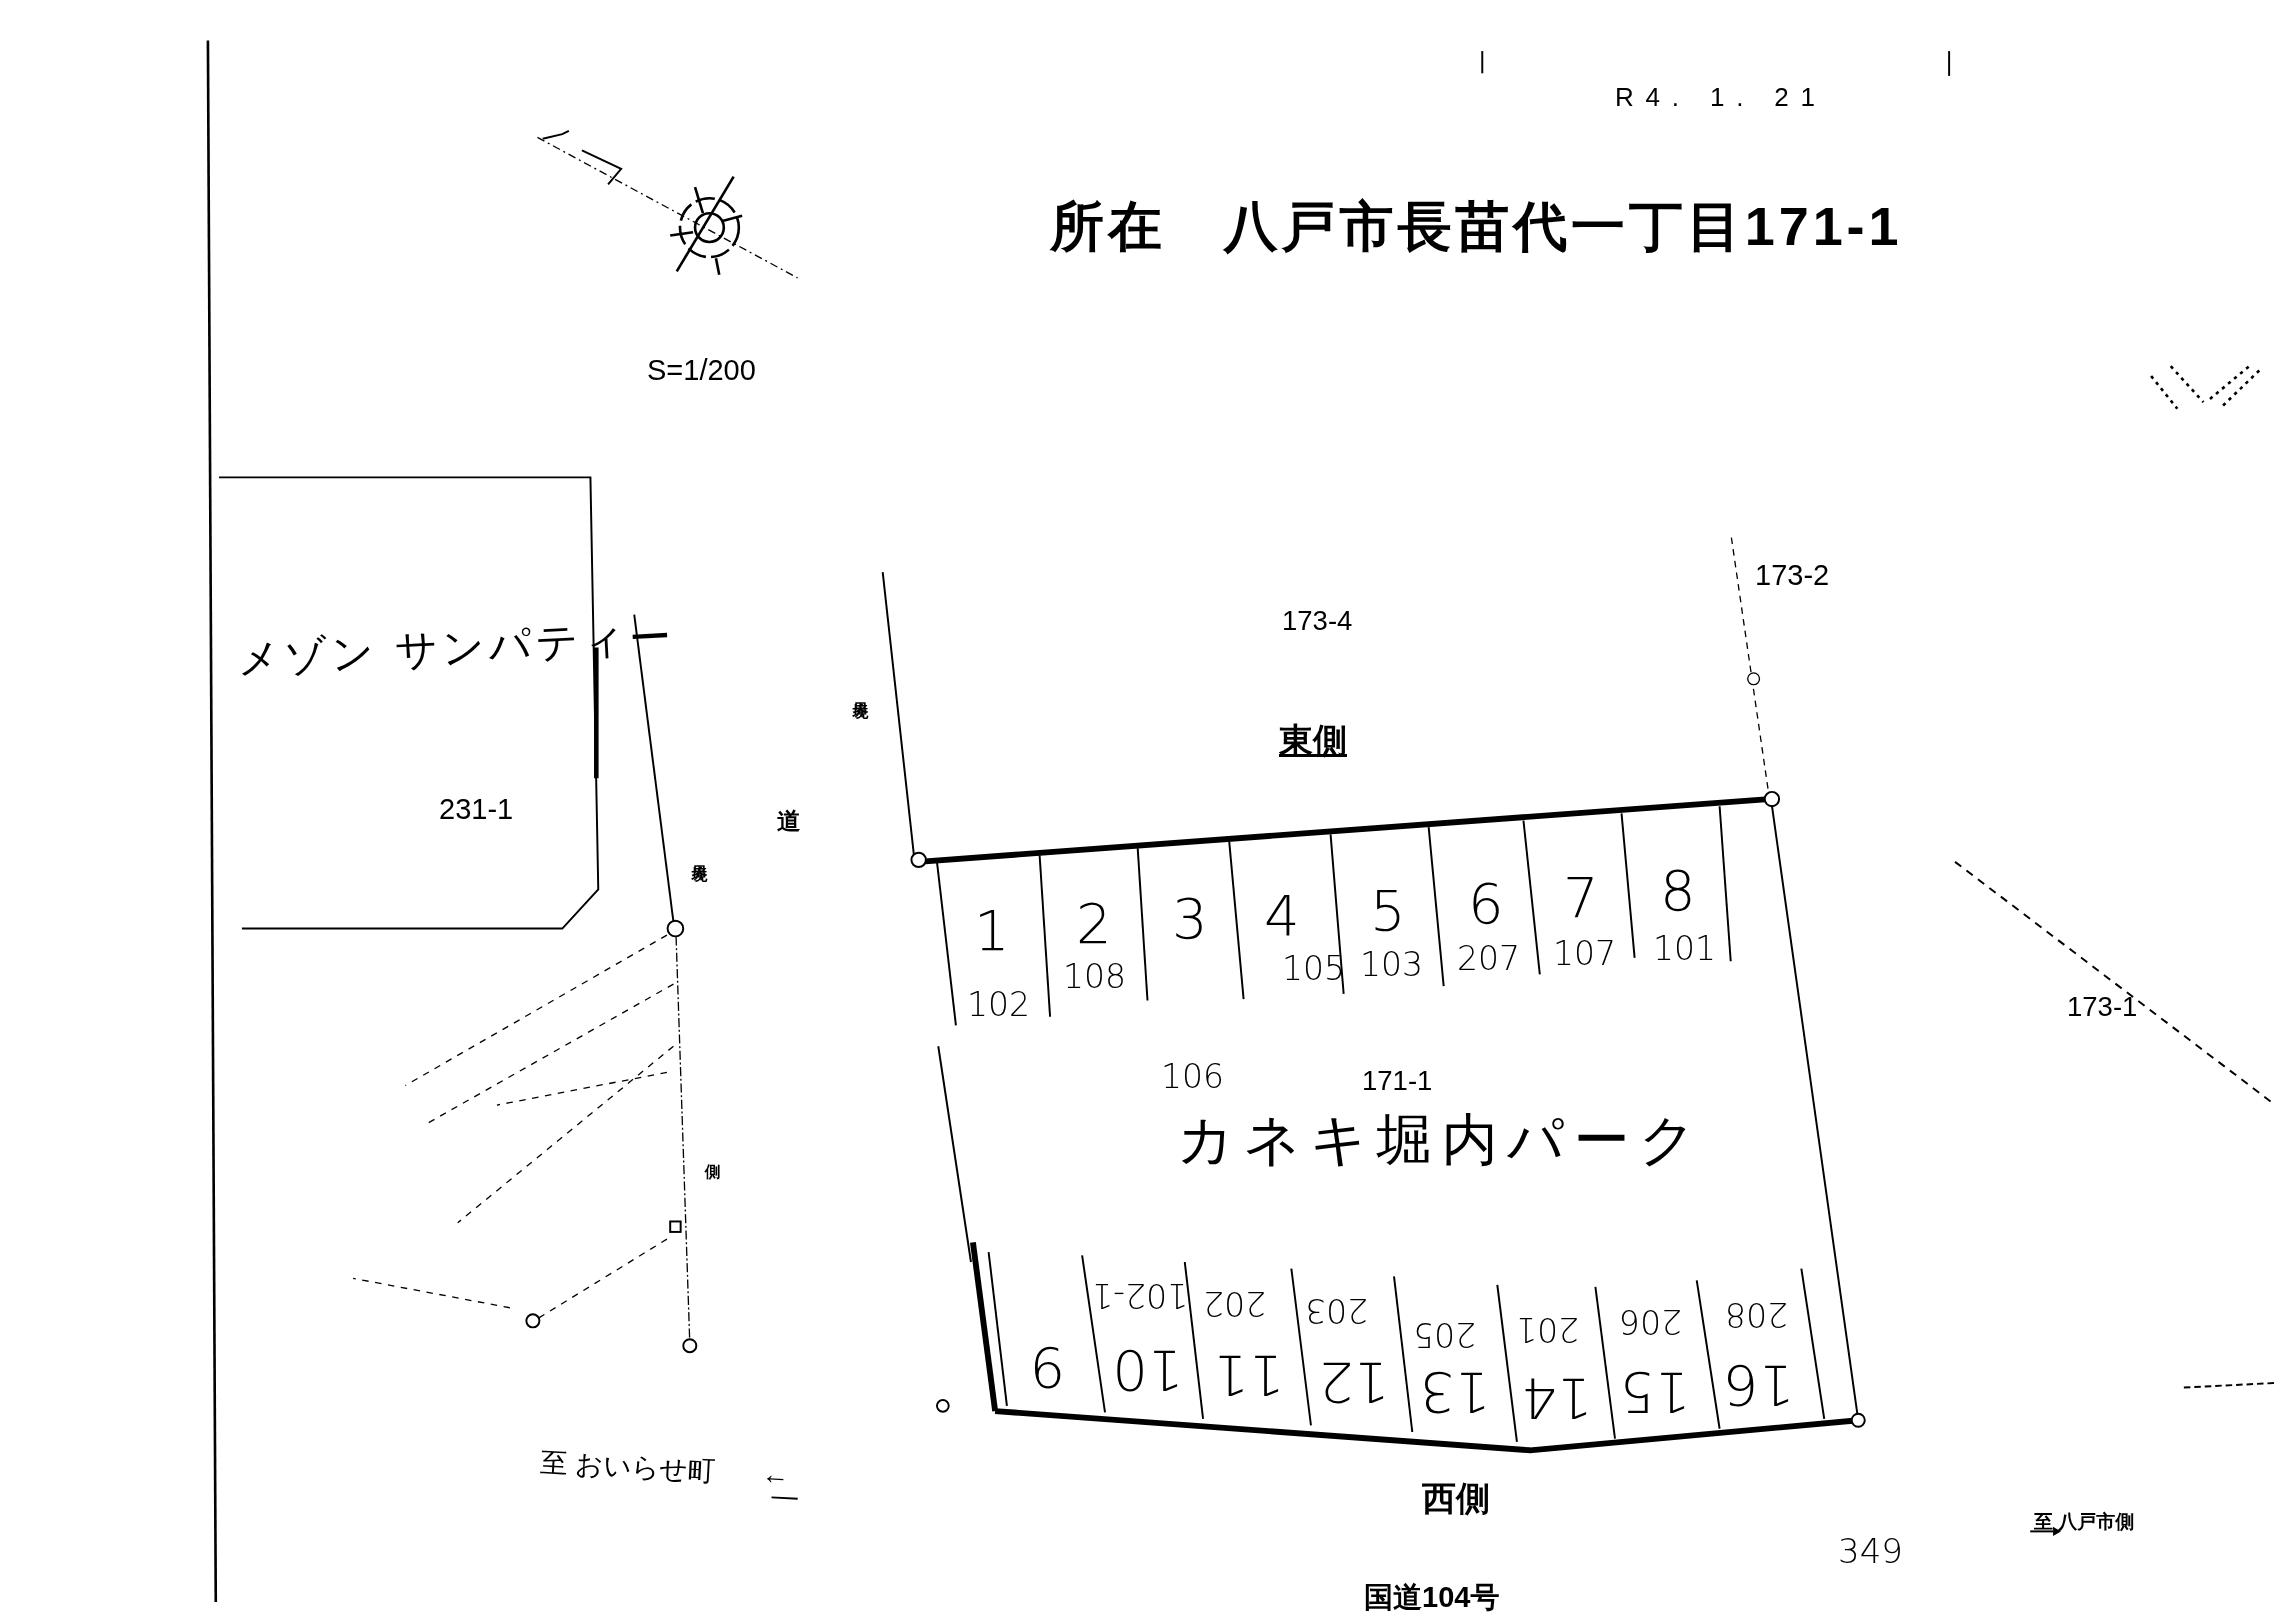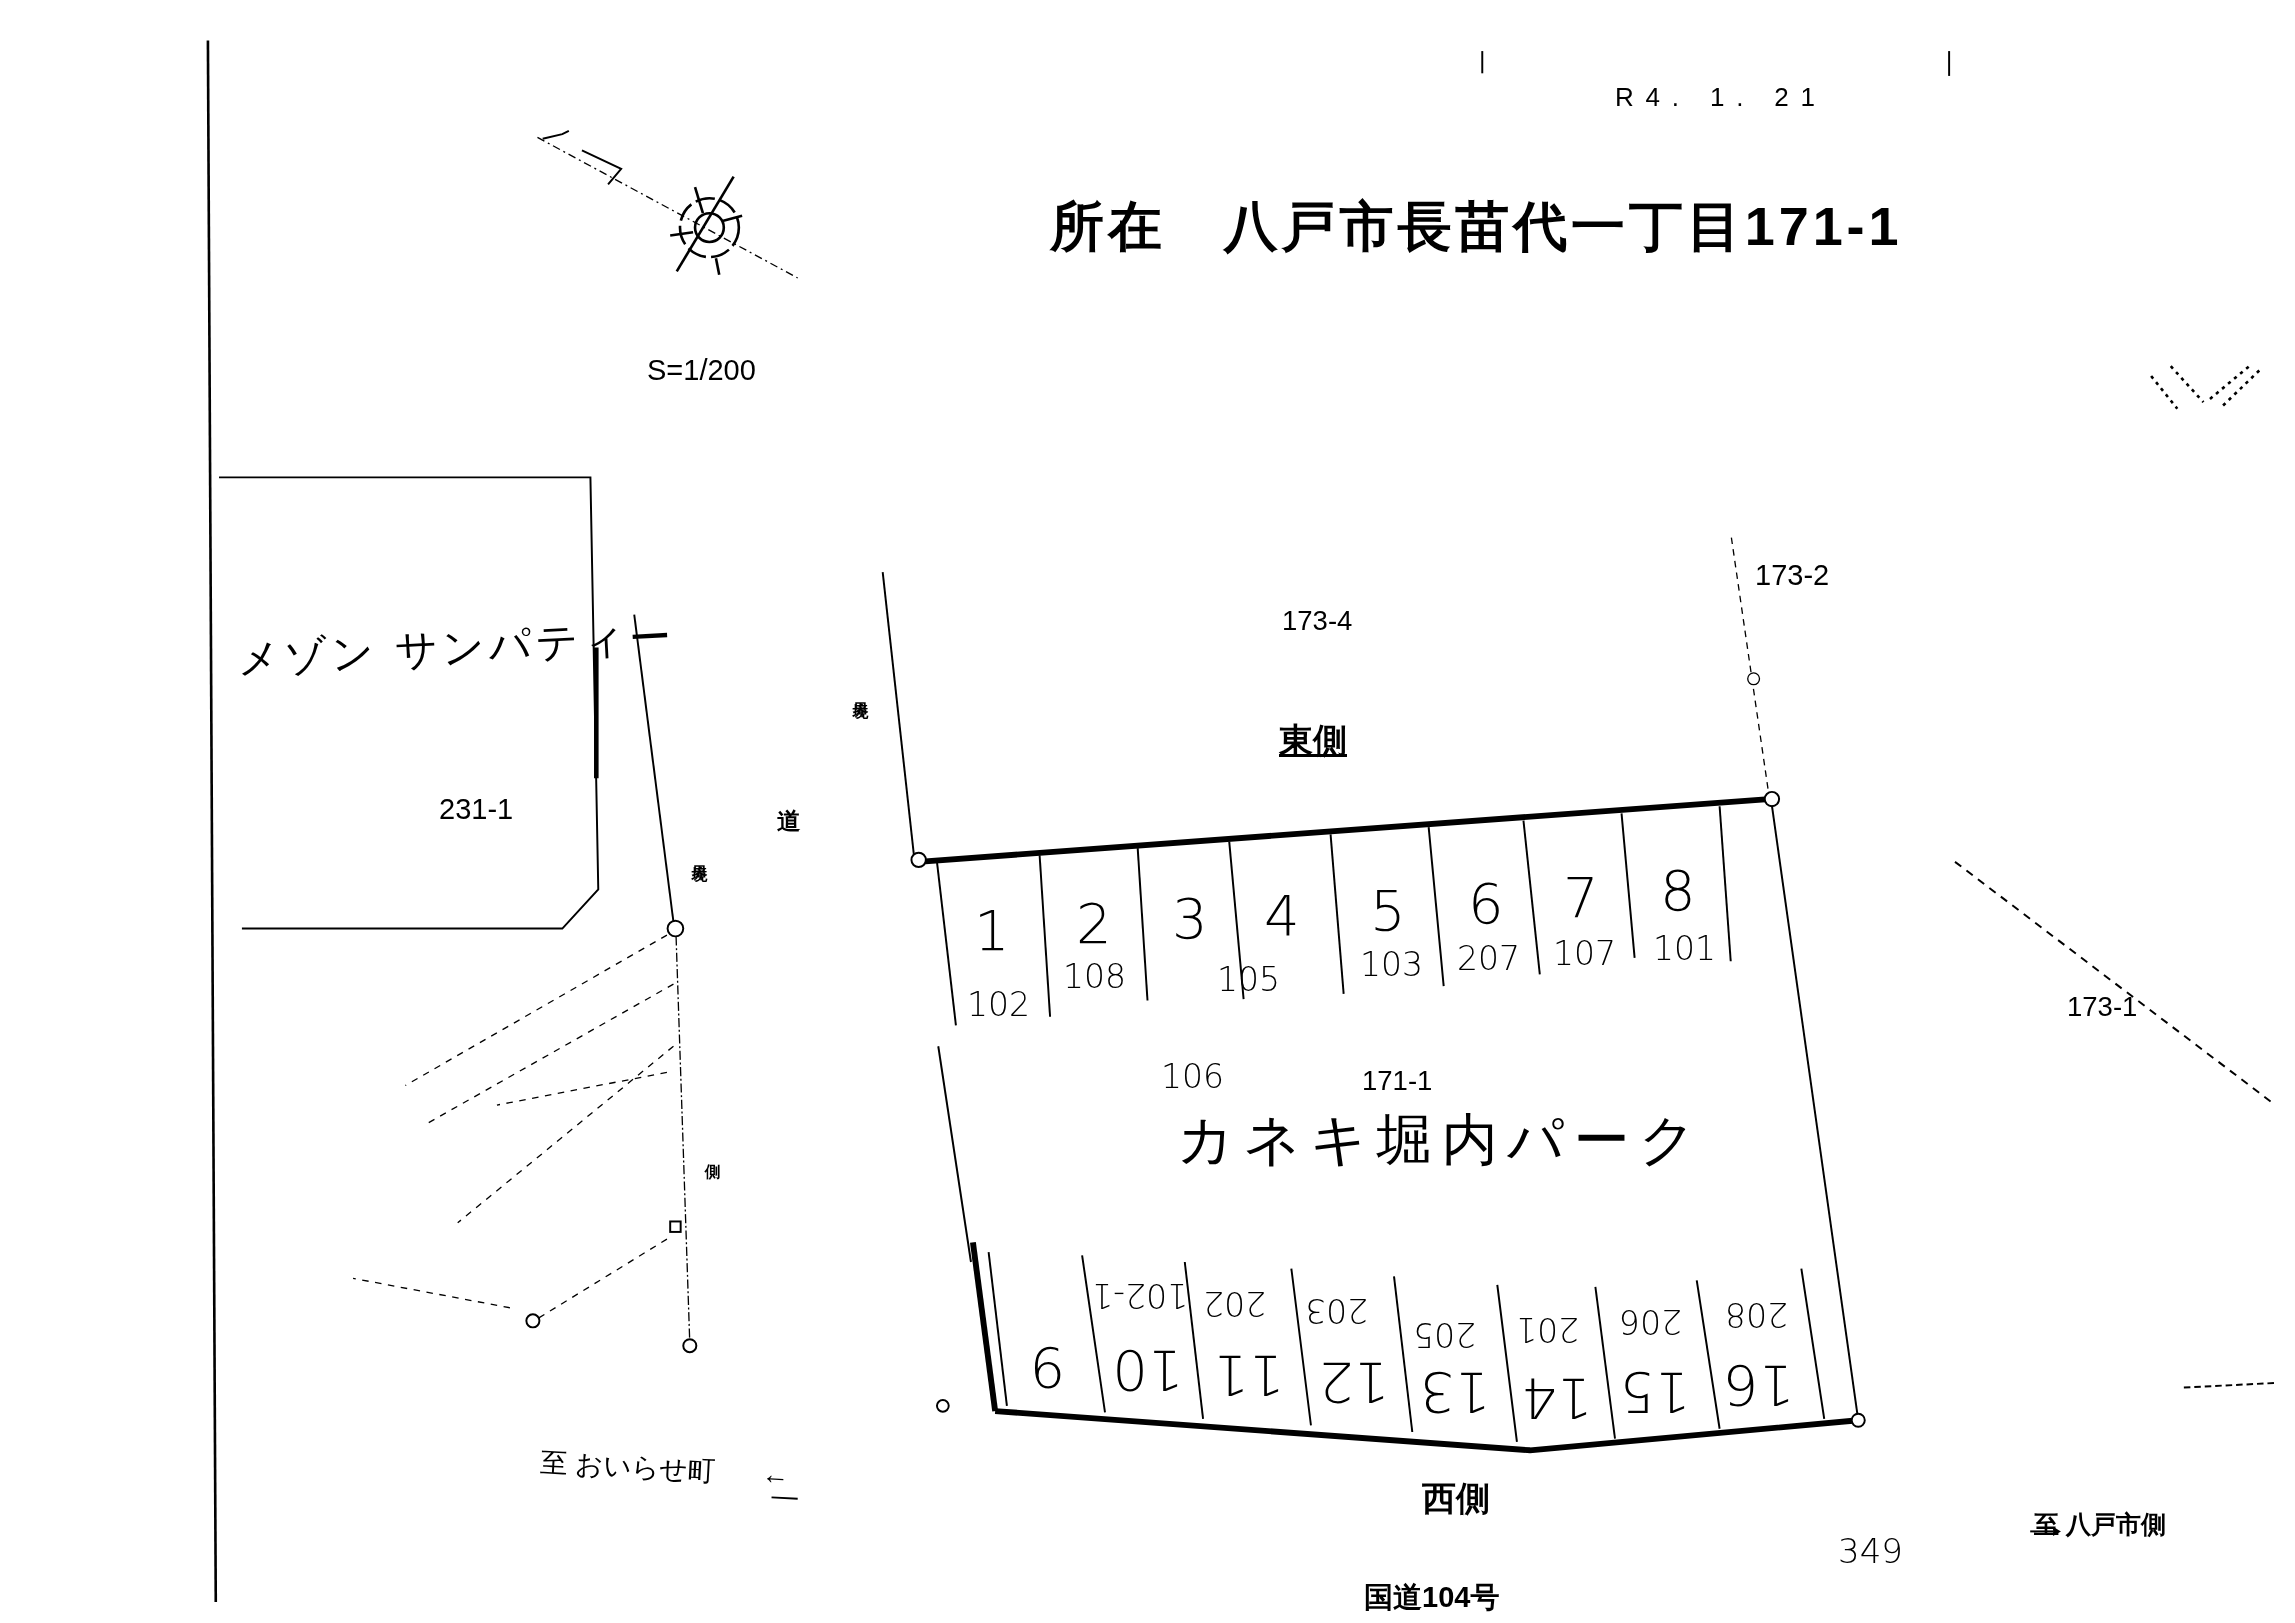--- a/index.html
+++ b/index.html
@@ -16,21 +16,21 @@
     .bld-name { left: 237px; top: 627px; font-size: 42px; letter-spacing: 3.9px; transform: rotate(-3deg); }
     .lot-1734 { left: 1282px; top: 607px; font-size: 27.5px; }
     .lot-1732 { left: 1755px; top: 561px; font-size: 29px; }
     .lot-1731 { left: 2067px; top: 993px; font-size: 27.5px; text-align: center; }
     .lot-1711 { left: 1362px; top: 1067px; font-size: 27.5px; }
     .east { left: 1279px; top: 723px; font-size: 34px; font-weight: bold; text-decoration: underline; }
     .west { left: 1422px; top: 1481px; font-size: 34px; font-weight: bold; }
     .park-name { left: 1177px; top: 1112px; font-size: 56px; letter-spacing: 9.2px; }
     .road-mark { left: 777px; top: 810px; font-size: 23.5px; font-weight: bold; }
     .to-oirase { left: 540px; top: 1455px; font-size: 27.5px; transform: rotate(3deg); }
-    .to-hachinohe { left: 2034px; top: 1512px; font-size: 25px; font-weight: bold; }
+    .to-hachinohe { left: 2034px; top: 1512px; font-size: 19px; font-weight: bold; }
     .route104 { left: 1364px; top: 1583px; font-size: 29px; font-weight: bold; }
     .stray-num { left: 1838px; top: 1534px; font-size: 34px; }
     .v-small { font-size: 15.7px; font-weight: bold; writing-mode: vertical-rl; }
     .stall-no { font-size: 56px; }
     .stall-room { font-size: 33px; }
   </style>
 </head>
 <body>
 
 <svg id="plan" viewBox="0 0 3510 2482" xmlns="http://www.w3.org/2000/svg">
@@ -154,21 +154,21 @@
 <div class="lbl print route104">国道104号</div>
 <div class="lbl hand stray-num">349</div>
 
 <div class="lbl hand stall-no" style="left:974px; top:903px;">1</div>
 <div class="lbl hand stall-room" style="left:967px; top:988px;text-align:center;">102</div>
 <div class="lbl hand stall-no" style="left:1076px; top:896px;">2</div>
 <div class="lbl hand stall-room" style="left:1063px; top:960px;">108</div>
 <div class="lbl hand stall-no" style="left:1172px; top:891px;">3</div>
 <div class="lbl hand stall-room" style="left:1161px; top:1012px;margin-top:48px;">106</div>
 <div class="lbl hand stall-no" style="left:1264px; top:888px;">4</div>
-<div class="lbl hand stall-room" style="left:1217px; top:952px;margin-top:11px;">105</div>
+<div class="lbl hand stall-room" style="left:1282px; top:952px;">105</div>
 <div class="lbl hand stall-no" style="left:1370px; top:883px;">5</div>
 <div class="lbl hand stall-room" style="left:1360px; top:948px;">103</div>
 <div class="lbl hand stall-no" style="left:1468px; top:876px;">6</div>
 <div class="lbl hand stall-room" style="left:1457px; top:942px;">207</div>
 <div class="lbl hand stall-no" style="left:1563px; top:870px;">7</div>
 <div class="lbl hand stall-room" style="left:1553px; top:937px;">107</div>
 <div class="lbl hand stall-no" style="left:1660px; top:863px;">8</div>
 <div class="lbl hand stall-room" style="left:1653px; top:932px;">101</div>
 
 <div class="lbl hand stall-no" style="left:1030px; top:1339px; transform:rotate(180deg);">9</div>

